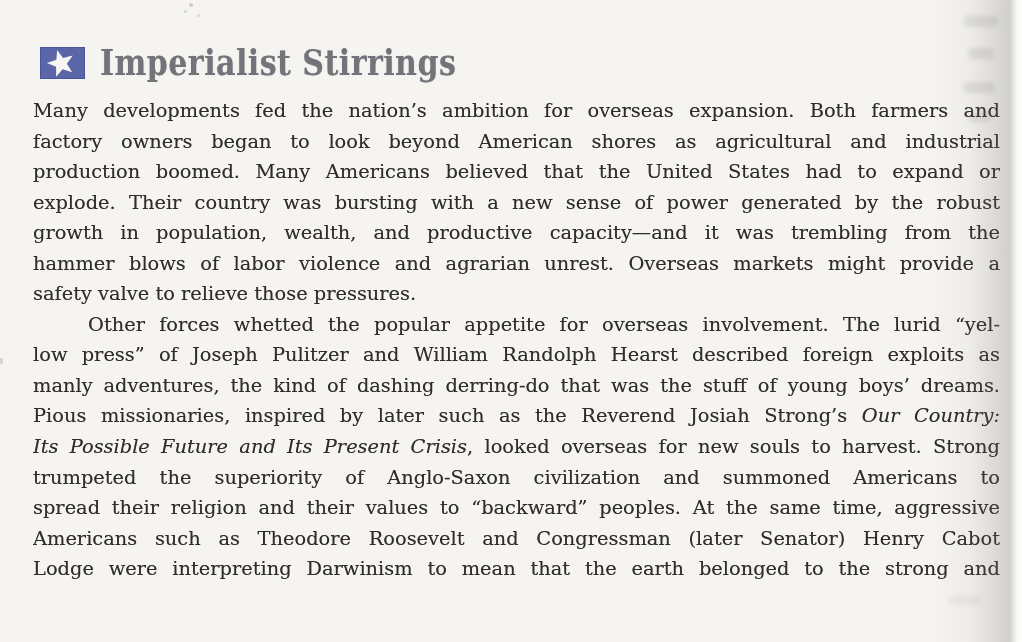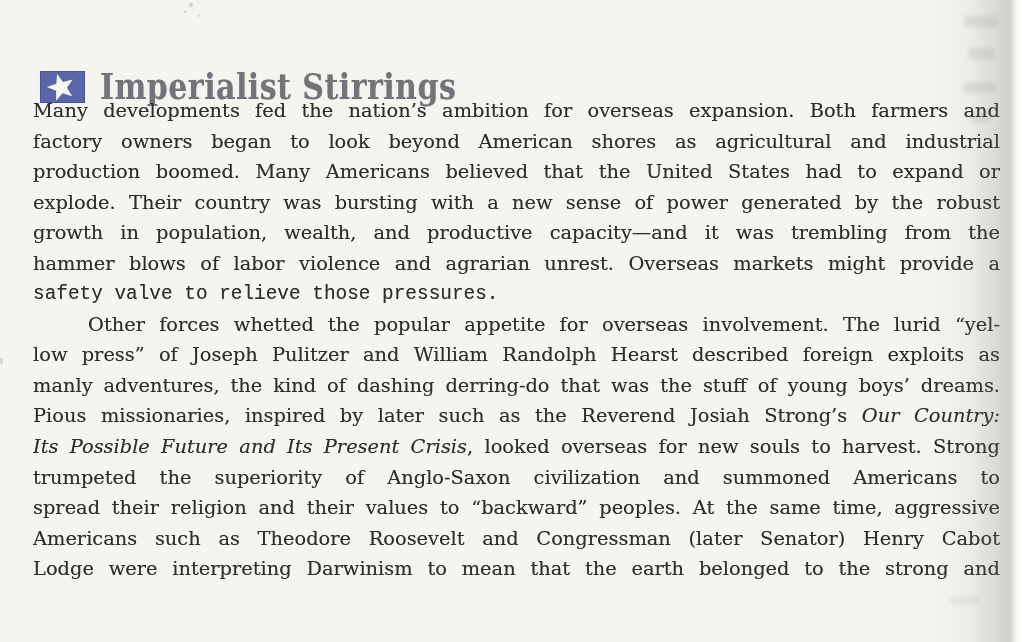--- a/index.html
+++ b/index.html
@@ -36,21 +36,21 @@
   .speck {
     position: absolute;
     background: rgba(90,90,95,0.55);
     border-radius: 50%;
     pointer-events: none;
   }
 
   
   .heading-row {
     position: absolute; left: 40px; top: 42px;
-    display: flex; align-items: center; margin-top: 24px;
+    display: flex; align-items: center;
   }
   .star-badge { display: block; width: 45px; height: 32px; }
   .star-badge svg { display: block; }
   h1.heading {
     margin: 0 0 0 15px;
     font-family: "DejaVu Serif", serif;
     font-weight: bold;
     font-size: 35px;
     letter-spacing: 0.5px;
     color: #747379;
@@ -71,21 +71,21 @@
   .para { margin: 0; }
   .tline {
     height: 30.55px;
     line-height: 30.55px;
     text-align: justify;
     text-align-last: justify;
     text-justify: inter-word;
     overflow: hidden;
     text-shadow: 0 0 0.5px rgba(47,45,43,0.45);
   }
-  .tline.end { text-align-last: left; font-family: Liberation Mono, monospace; }
+  .tline.end { text-align-last: left; }
   .para.indent .tline:first-child { text-indent: 55px; }
   .it { font-style: italic; }
 </style>
 </head>
 <body>
 
 <span class="speck" style="left:189px; top:3px; width:4px; height:4px; opacity:.45;"></span>
 <span class="speck" style="left:184px; top:10px; width:3px; height:3px; opacity:.35;"></span>
 <span class="speck" style="left:197px; top:14px; width:3px; height:3px; opacity:.30;"></span>
 <span class="speck" style="left:0px; top:358px; width:3px; height:6px; opacity:.35; border-radius:0;"></span>

